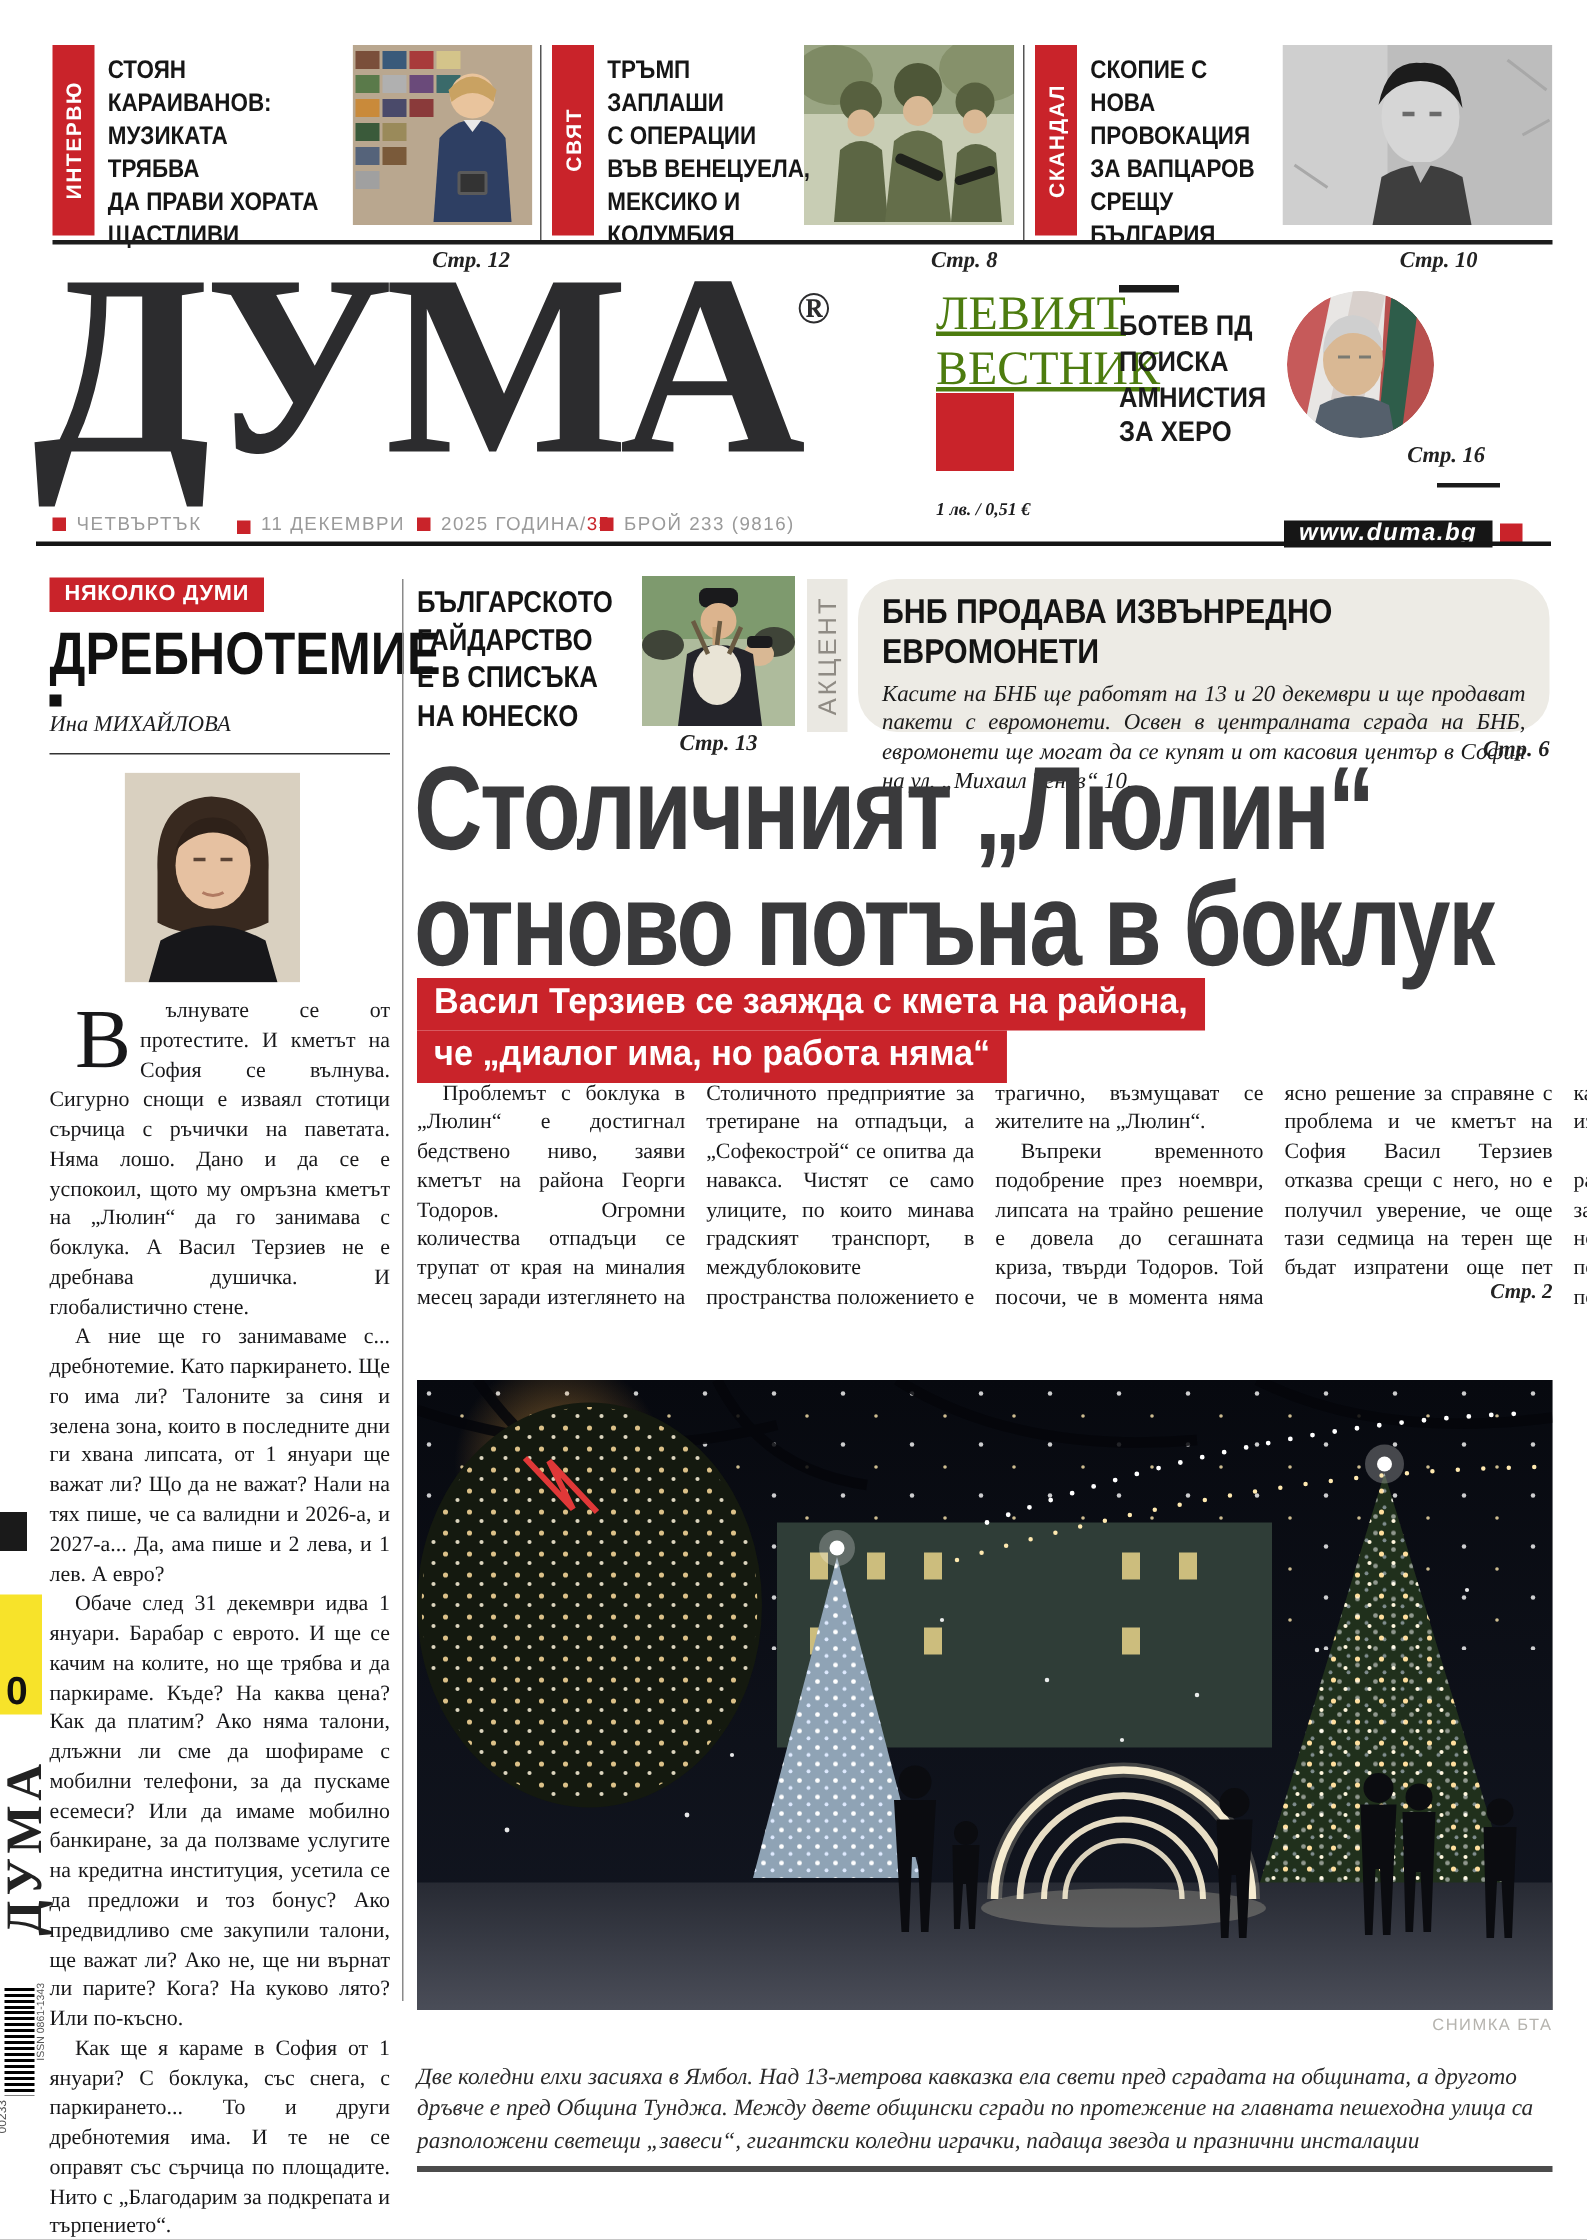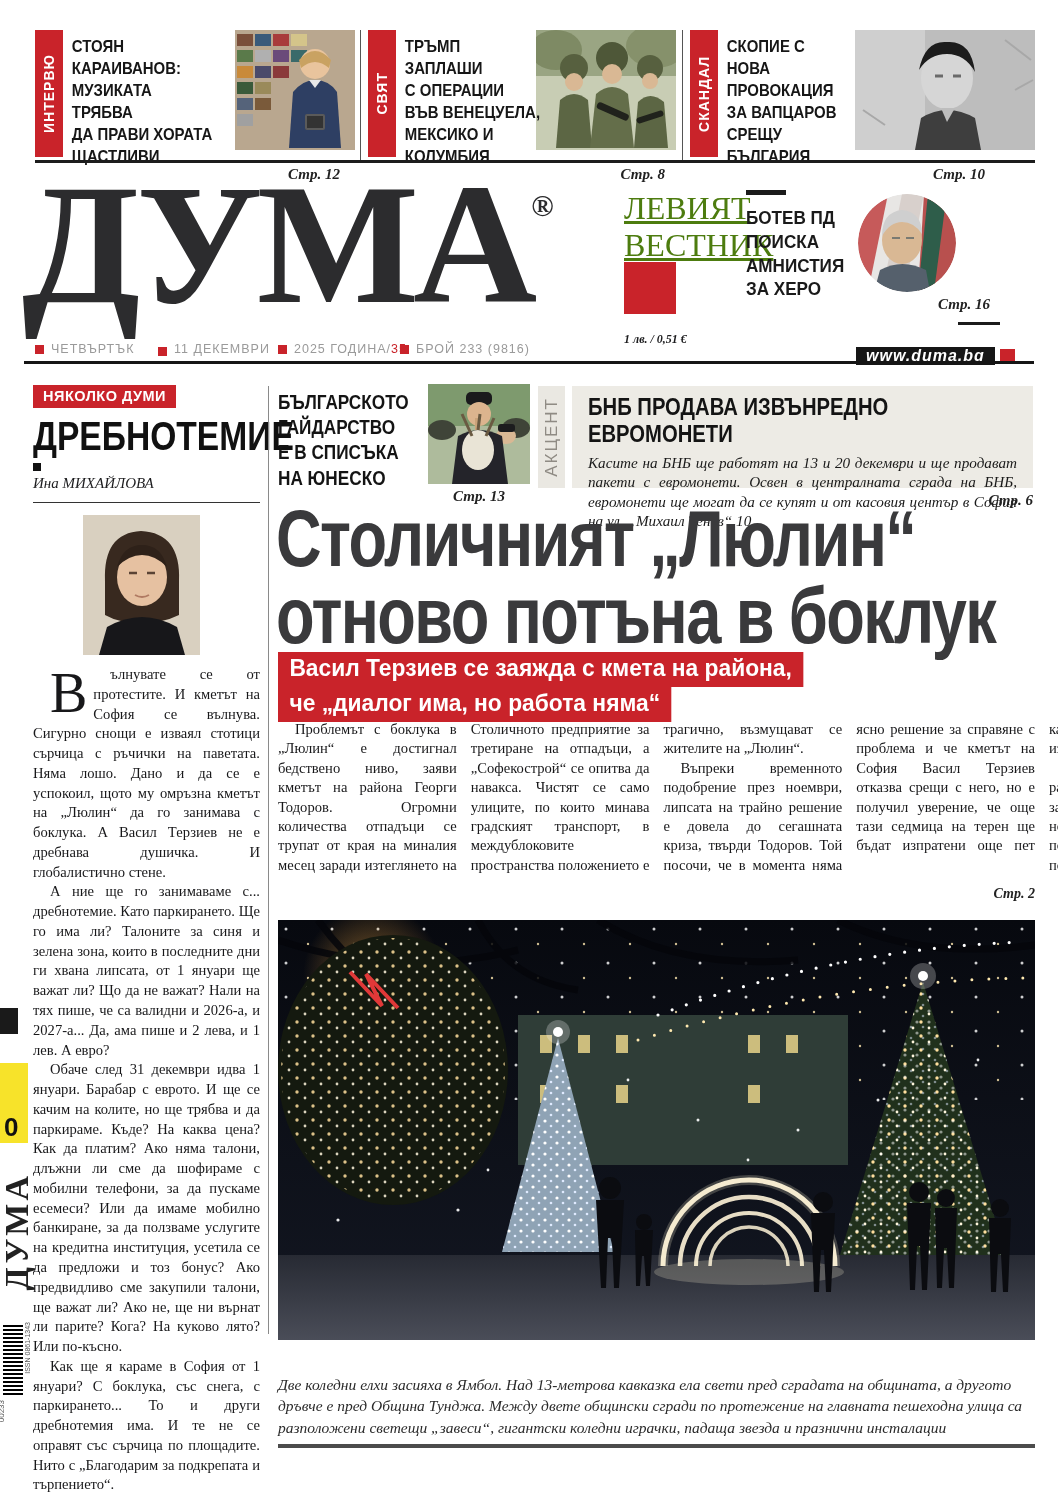--- a/index.html
+++ b/index.html
@@ -87,36 +87,36 @@
   
   .unesco-title{position:absolute;left:278px;top:390px;font-family:"Liberation Sans",sans-serif;font-weight:bold;
         font-size:20px;line-height:1.26;white-space:pre-line;transform:scaleX(.86);transform-origin:0 0;color:#141414;}
   .bagpiper{position:absolute;left:428px;top:384px;width:102px;height:100px;overflow:hidden;}
   .bag-ref{position:absolute;left:428px;top:488px;width:102px;text-align:center;}
   .akcent{position:absolute;left:538px;top:386px;width:27px;height:102px;background:#eae8e2;
         display:flex;align-items:center;justify-content:center;}
   .akcent span{writing-mode:vertical-rl;transform:rotate(180deg);font-family:"Liberation Sans",sans-serif;
         font-size:17px;letter-spacing:2px;color:#8f8b84;}
   .bnb{position:absolute;left:572px;top:386px;width:461px;height:102px;background:var(--boxbg);
-        padding:8px 16px;box-sizing:border-box;}
+        padding:8px 16px;box-sizing:border-box;border-radius:26px;}
   .bnb-title{font-family:"Liberation Sans",sans-serif;font-weight:bold;font-size:23px;color:#141414;
         transform:scaleX(.88);transform-origin:0 0;}
   .bnb-text{font-style:italic;font-size:15.2px;line-height:1.28;text-align:justify;margin-top:5px;color:#1a1a1a;}
   .bnb-ref{position:absolute;left:930px;top:492px;width:103px;text-align:right;}
 
   
   .headline{position:absolute;left:276px;top:500px;font-family:"Liberation Sans",sans-serif;font-weight:bold;
         font-size:79px;line-height:.98;letter-spacing:-2px;color:var(--headline);
         transform:scaleX(.8);transform-origin:0 0;white-space:nowrap;}
   .subbar{position:absolute;left:278px;background:var(--red);color:#fff;font-family:"Liberation Sans",sans-serif;
         font-weight:bold;font-size:24px;padding:2px 12px 5px;transform:scaleX(.95);transform-origin:0 0;white-space:nowrap;}
   .story{position:absolute;left:278px;top:720px;width:757px;height:164px;
         column-count:4;column-gap:14px;font-size:14.6px;line-height:1.33;text-align:justify;color:#18181a;}
   .story p{margin:0;text-indent:17px;}
-  .story-ref{position:absolute;left:930px;top:854px;width:105px;text-align:right;font-size:14px;margin-top:32px;}
+  .story-ref{position:absolute;left:930px;top:854px;width:105px;text-align:right;font-size:14px;}
 
   .frame-banner{position:absolute;left:278px;top:888px;width:757px;background:var(--red);color:#fff;
         font-family:"Liberation Sans",sans-serif;font-weight:bold;font-size:15.5px;letter-spacing:1px;
         text-align:center;padding:4px 0 5px;box-sizing:border-box;}
   .big-photo{position:absolute;left:278px;top:920px;width:757px;height:420px;overflow:hidden;background:#0a0c12;}
   .credit{position:absolute;left:278px;top:1344px;width:757px;text-align:right;
         font-family:"Liberation Sans",sans-serif;font-size:11px;color:#b5b3ae;letter-spacing:1px;}
   .caption{position:absolute;left:278px;top:1374px;width:757px;font-style:italic;font-size:15.5px;
         line-height:1.38;color:#2a2a2a;}
   .bottom-rule{position:absolute;left:278px;top:1444px;width:757px;height:4px;background:#4c4c4c;}
@@ -462,16 +462,17 @@
         <circle cx="420" cy="200" r="1.5"></circle>
           <circle cx="470" cy="240" r="1.4"></circle>
           <circle cx="520" cy="210" r="1.5"></circle>
         <circle cx="350" cy="160" r="1.4"></circle>
           <circle cx="600" cy="180" r="1.5"></circle>
           <circle cx="700" cy="140" r="1.4"></circle>
       </g>
     </svg>
   </div>
 
+  <div class="credit">СНИМКА БТА</div>
   <div class="caption">Две коледни елхи засияха в Ямбол. Над 13-метрова кавказка ела свети пред сградата на общината, а другото дръвче е пред Община Тунджа. Между двете общински сгради по протежение на главната пешеходна улица са разположени светещи „завеси“, гигантски коледни играчки, падаща звезда и  празнични инсталации</div>
   <div class="bottom-rule"></div>
 
 </div>
 
 </body></html>

